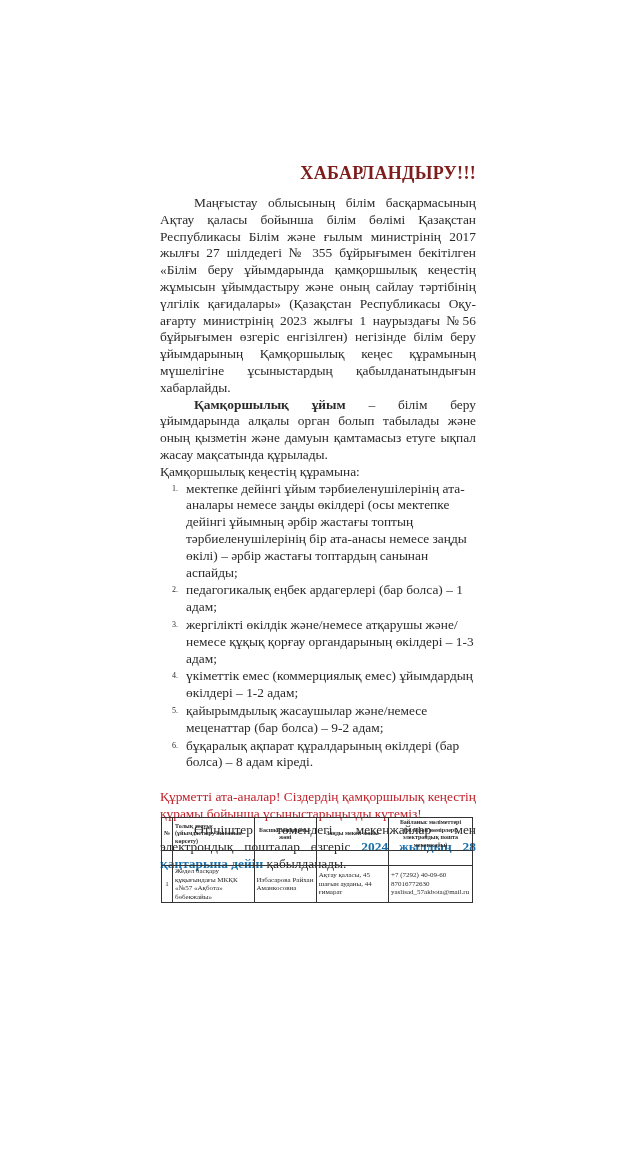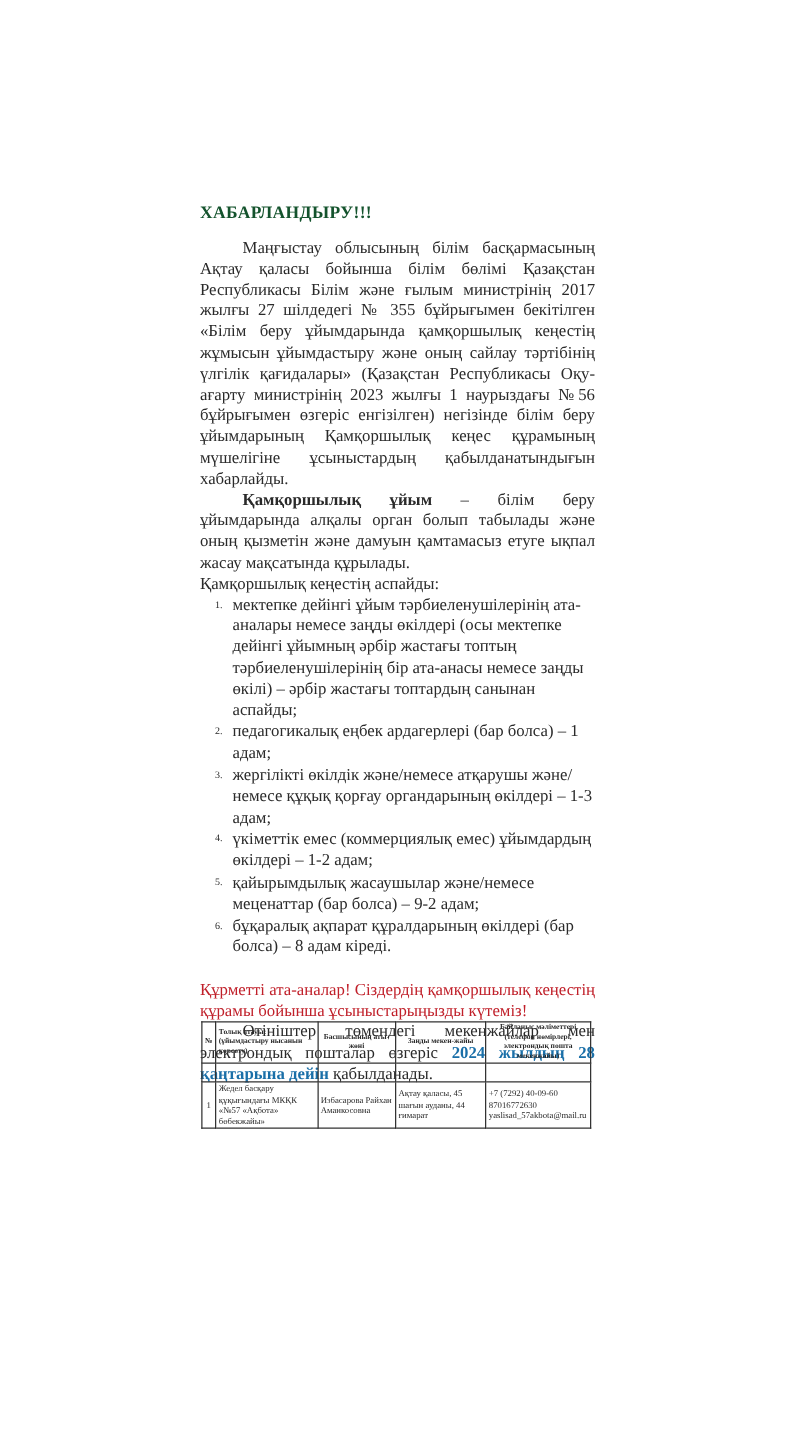--- a/index.html
+++ b/index.html
@@ -1,19 +1,19 @@
 <!DOCTYPE html>
 <html><head>
   <meta charset="utf-8">
   <style>
     html, body { margin: 0; padding: 0; background: #ffffff; }
     body { width: 640px; height: 1160px; position: relative; overflow: hidden;
            font-family: "Liberation Serif", "DejaVu Serif", serif; color: #2a2a2a; }
     .page { position: absolute; left: 160px; top: 163px; width: 316px; }
-    .title { text-align: left; color: #14532d; font-weight: bold; font-size: 14px;
+    .title { text-align: right; color: #7f1d1d; font-weight: bold; font-size: 18px;
              letter-spacing: 0.3px; margin: 0 0 11px 0; }
     p { margin: 0; font-size: 13.4px; line-height: 16.8px; text-align: justify; }
     .indent { text-indent: 34px; }
     .ital { }
     .bold { font-weight: bold; }
     .list { margin: 0; padding: 0; list-style: none; }
     .list li { position: relative; padding-left: 26px; font-size: 13.4px; line-height: 16.8px;
                margin-bottom: 1px; text-align: left; }
     .list li .num { position: absolute; left: 12px; top: 0; font-size: 8px; }
     .red { color: #c0202a; font-size: 13.4px; line-height: 17px; margin-top: 17px; }
@@ -33,21 +33,21 @@
 </head>
 <body>
 
 <div class="page">
   <div class="title">ХАБАРЛАНДЫРУ!!!</div>
 
   <p class="indent"><span>Маңғыстау облысының білім басқармасының Ақтау қаласы бойынша білім бөлімі Қазақстан Республикасы Білім және ғылым министрінің 2017 жылғы 27 шілдедегі № 355 бұйрығымен бекітілген «Білім беру ұйымдарында қамқоршылық кеңестің жұмысын ұйымдастыру және оның сайлау тәртібінің үлгілік қағидалары»</span><span class="ital"> (Қазақстан Республикасы Оқу-ағарту министрінің 2023 жылғы 1 наурыздағы №56 бұйрығымен өзгеріс енгізілген)</span><span> негізінде білім беру ұйымдарының Қамқоршылық кеңес құрамының мүшелігіне ұсыныстардың қабылданатындығын хабарлайды.</span></p>
 
   <p class="indent"><span class="bold">Қамқоршылық ұйым</span><span> – білім беру ұйымдарында алқалы орган болып табылады және оның қызметін және дамуын қамтамасыз етуге ықпал жасау мақсатында құрылады.</span></p>
 
-  <p>Қамқоршылық кеңестің аспайды:</p>
+  <p>Қамқоршылық кеңестің құрамына:</p>
 
   <ul class="list">
     <li><span class="num">1.</span><span>мектепке дейінгі ұйым тәрбиеленушілерінің ата-аналары немесе заңды өкілдері (осы мектепке дейінгі ұйымның әрбір жастағы топтың тәрбиеленушілерінің бір ата-анасы немесе заңды өкілі) – әрбір жастағы топтардың санынан аспайды;</span></li>
     <li><span class="num">2.</span><span>педагогикалық еңбек ардагерлері (бар болса) – 1 адам;</span></li>
     <li><span class="num">3.</span><span>жергілікті өкілдік және/немесе атқарушы және/ немесе құқық қорғау органдарының өкілдері – 1-3 адам;</span></li>
     <li><span class="num">4.</span><span>үкіметтік емес (коммерциялық емес) ұйымдардың өкілдері – 1-2 адам;</span></li>
     <li><span class="num">5.</span><span>қайырымдылық жасаушылар және/немесе меценаттар (бар болса) – 9-2 адам;</span></li>
     <li><span class="num">6.</span><span>бұқаралық ақпарат құралдарының өкілдері (бар болса) – 8 адам кіреді.</span></li>
   </ul>
 

